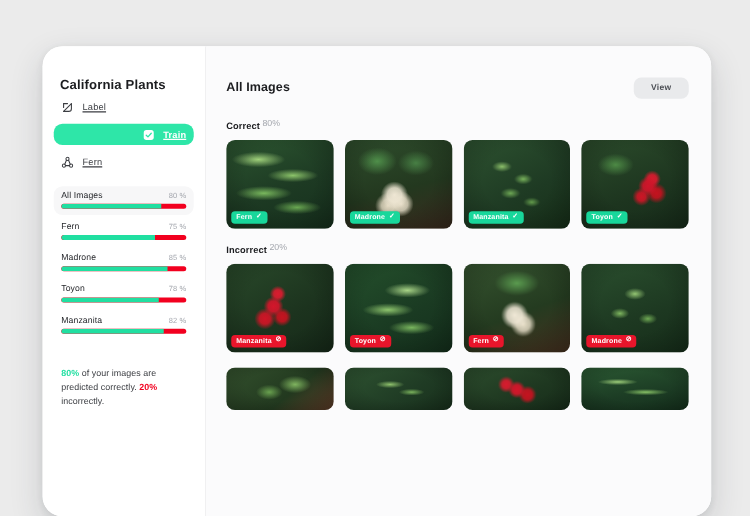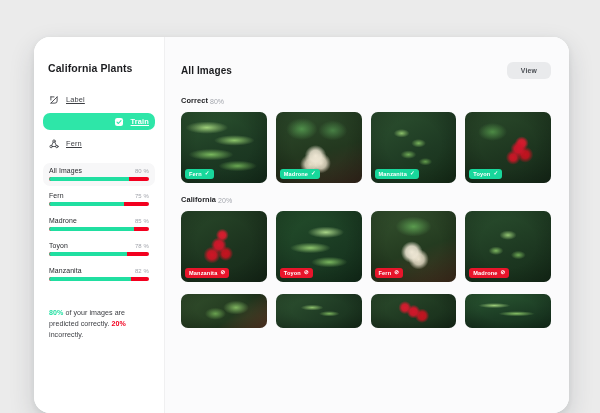--- a/index.html
+++ b/index.html
@@ -39,21 +39,21 @@
     border-right: 1px solid #f0f0f1;
     position: relative;
   }
 
   .app-title {
     font-size: 10.5px;
     font-weight: bold;
     color: #1c1d20;
     letter-spacing: .1px;
     padding: 0 0 0 14px;
-    margin-bottom: 17px;
+    margin-bottom: 3px;
   }
 
   .nav-list { padding: 0 9px; }
 
   .nav-item {
     display: flex;
     align-items: center;
     gap: 7px;
     height: 17px;
     padding: 0 6px;
@@ -154,21 +154,21 @@
     font-family: "Liberation Sans", sans-serif;
     font-size: 6.8px;
     font-weight: bold;
     color: #4a4d53;
     letter-spacing: .2px;
     cursor: pointer;
   }
 
   .section-head {
     display: flex;
-    align-items: flex-end;
+    align-items: flex-start;
     gap: 2px;
     margin-bottom: 7px;
   }
   .section-title {
     font-size: 7.4px;
     font-weight: bold;
     color: #1c1d20;
     letter-spacing: .1px;
   }
   .section-pct {
@@ -449,21 +449,21 @@
             <span>Toyon</span>
             <span class="badge-glyph">✓</span>
           </div>
         </div>
 
       </div>
     </section>
 
     <section>
       <div class="section-head">
-        <span class="section-title">California</span>
+        <span class="section-title">Incorrect</span>
         <span class="section-pct">20%</span>
       </div>
       <div class="image-grid">
 
         <div class="thumb">
           <div class="thumb-photo leafbg toyon-b">
               <div class="vignette"></div>
             </div>
           <div class="badge incorrect">
             <span>Manzanita</span>

